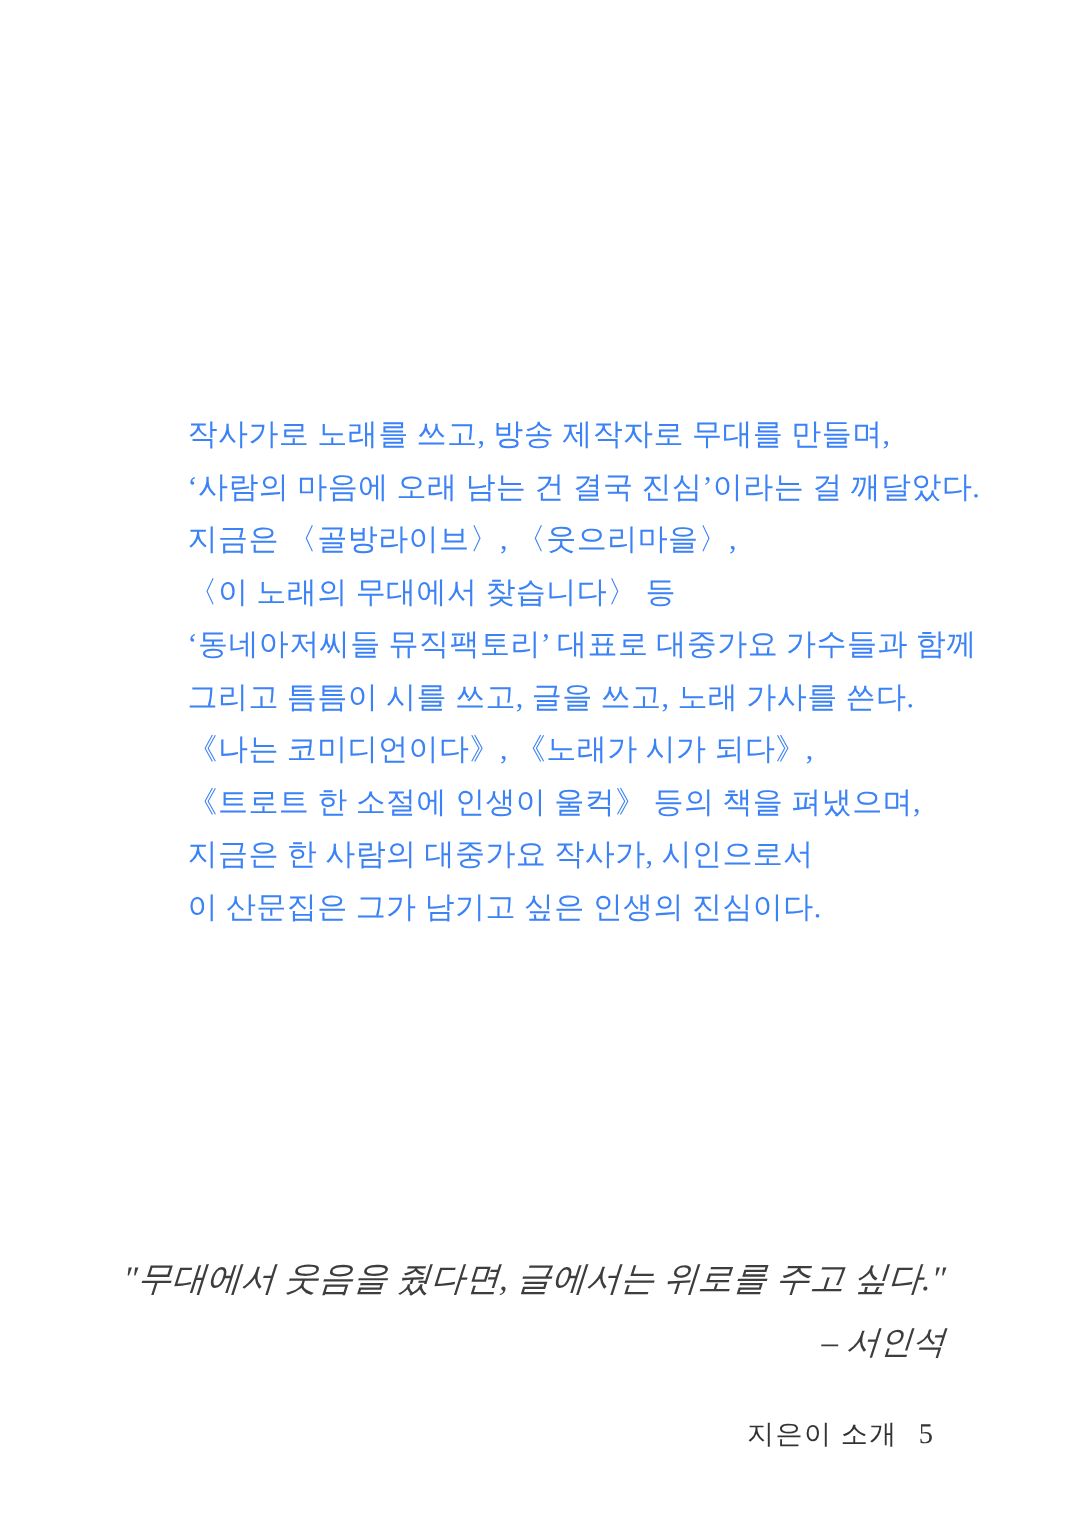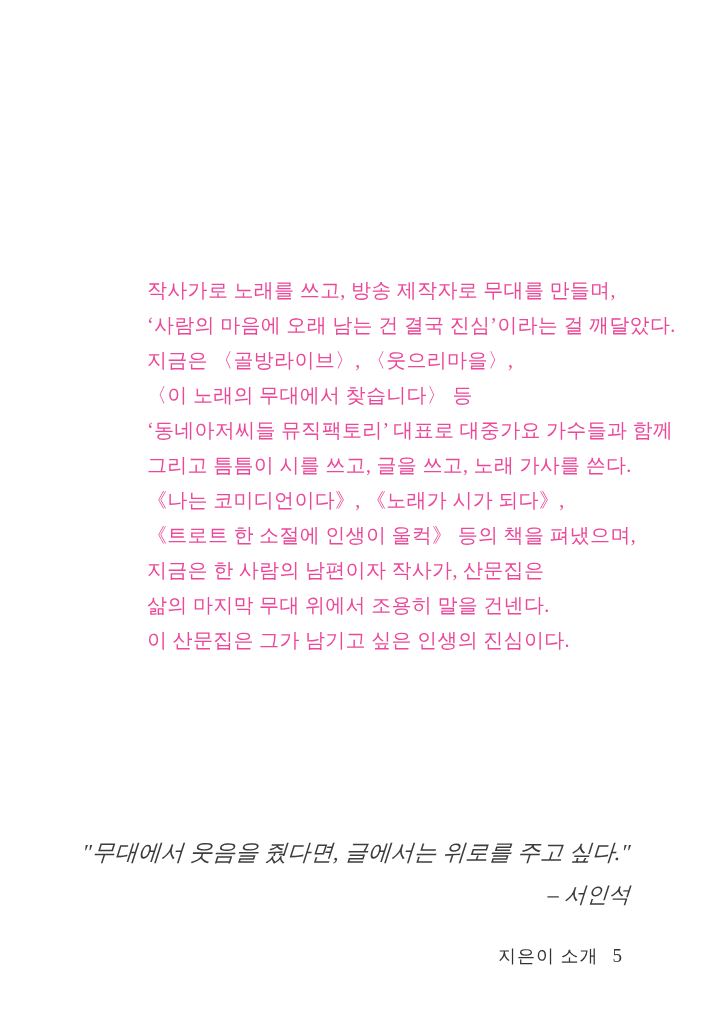--- a/index.html
+++ b/index.html
@@ -17,22 +17,21 @@
     color: #333333;
   }
   .intro-block {
     position: absolute;
     left: 125px;
     top: 273px;
     width: 500px;
     font-size: 20px;
     line-height: 35px;
     letter-spacing: 0.3px;
-    color: #ec4899;
-    margin-left: 22px;
+    color: #3b82f6;
   }
   .intro-block .line {
     white-space: nowrap;
   }
   .handwritten-block {
     position: absolute;
     top: 838px;
     right: 91px;
     text-align: right;
     color: #3d3d3d;
@@ -74,22 +73,21 @@
 
   <div class="intro-block">
     <div class="line">작사가로 노래를 쓰고, 방송 제작자로 무대를 만들며,</div>
     <div class="line">‘사람의 마음에 오래 남는 건 결국 진심’이라는 걸 깨달았다.</div>
     <div class="line">지금은 〈골방라이브〉, 〈웃으리마을〉,</div>
     <div class="line">〈이 노래의 무대에서 찾습니다〉 등</div>
     <div class="line">‘동네아저씨들 뮤직팩토리’ 대표로 대중가요 가수들과 함께</div>
     <div class="line">그리고 틈틈이 시를 쓰고, 글을 쓰고, 노래 가사를 쓴다.</div>
     <div class="line">《나는 코미디언이다》, 《노래가 시가 되다》,</div>
     <div class="line">《트로트 한 소절에 인생이 울컥》 등의 책을 펴냈으며,</div>
-    <div class="line">지금은 한 사람의 남편이자 작사가, 산문집은</div>
-    <div class="line">삶의 마지막 무대 위에서 조용히 말을 건넨다.</div>
+    <div class="line">지금은 한 사람의 대중가요 작사가, 시인으로서</div>
     <div class="line">이 산문집은 그가 남기고 싶은 인생의 진심이다.</div>
   </div>
 
   <div class="handwritten-block">
     <div class="handwritten-quote">"무대에서 웃음을 줬다면, 글에서는 위로를 주고 싶다."</div>
     <div class="handwritten-signature">– 서인석</div>
   </div>
 
   <div class="footer">
     <span class="section-label">지은이 소개</span>

